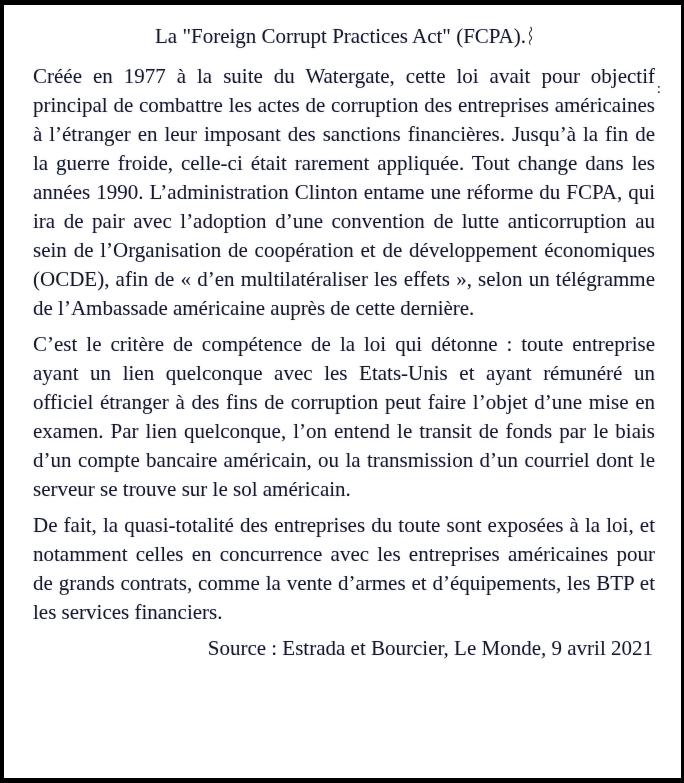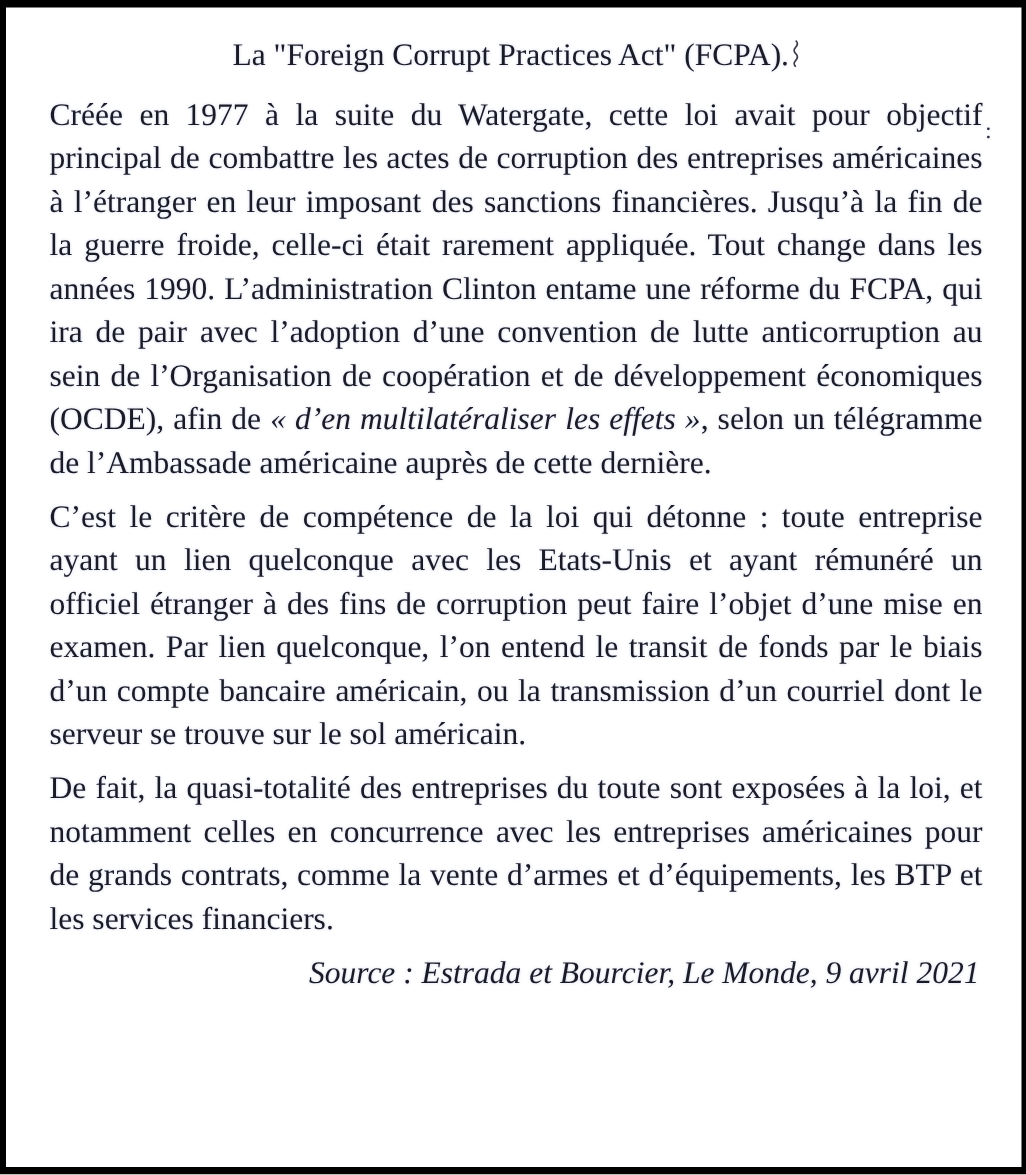--- a/index.html
+++ b/index.html
@@ -42,25 +42,23 @@
     display: inline-block;
     vertical-align: -2px;
     margin-left: 2px;
   }
   .body-paragraph {
     margin: 0 0 7px 0;
     text-align: justify;
     text-justify: inter-word;
   }
   .italic {
-    font-style: italic;
   }
   .source-line {
     text-align: right;
-    font-style: italic;
     margin: 2px 2px 0 0;
   }
   .margin-mark {
     position: absolute;
     top: 76px;
     right: 20px;
     font-size: 15px;
     line-height: 15px;
     color: #2a2a3c;
   }

